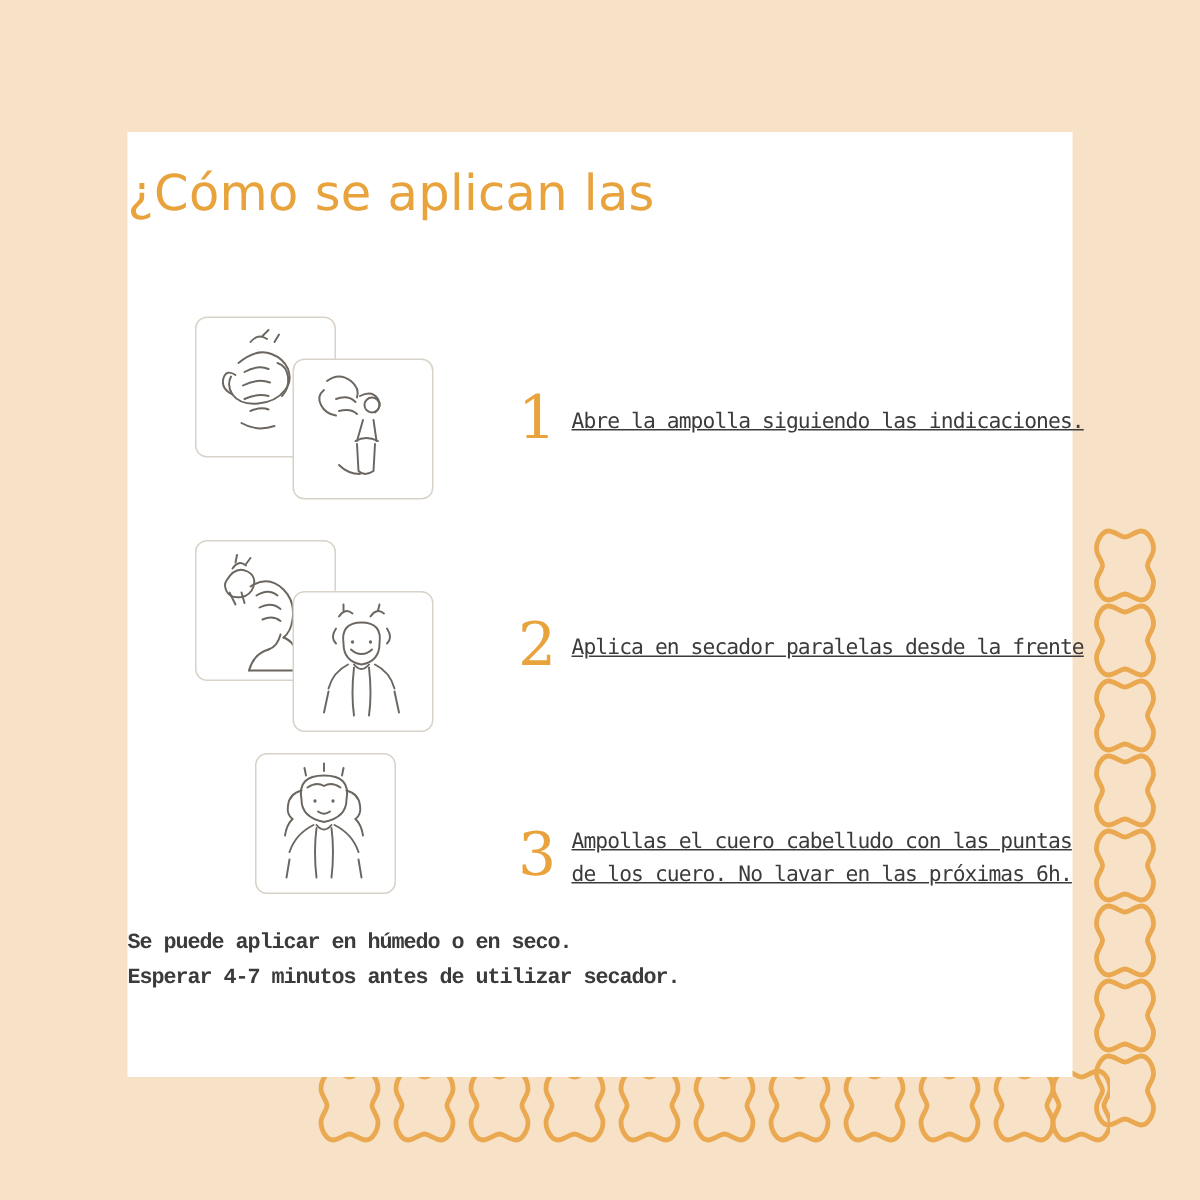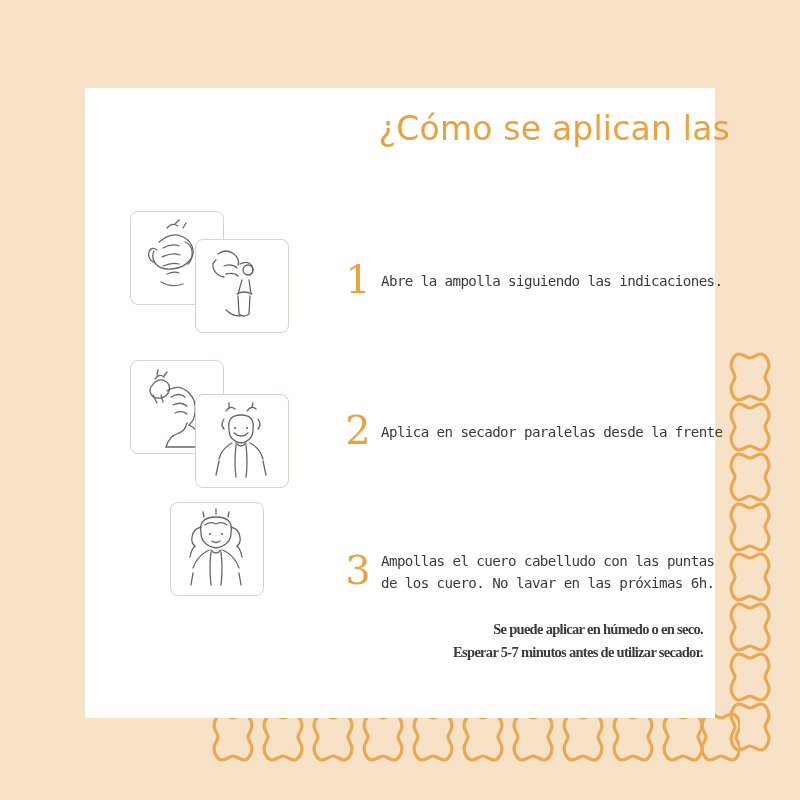--- a/index.html
+++ b/index.html
@@ -23,24 +23,24 @@
     left: 85px;
     top: 88px;
     width: 630px;
     height: 630px;
     background: #ffffff;
   }
 
   
   .title {
     position: absolute;
-    left: 15px;
+    left: 0;
     top: 18px;
     width: 630px;
-    text-align: right;
+    text-align: left;
     color: #e8a33d;
     font-family: "DejaVu Sans", sans-serif;
     font-size: 33px;
     font-weight: 400;
     line-height: 1.38;
     letter-spacing: 0.2px;
   }
   .title .line2 {
     display: block;
   }
@@ -84,32 +84,33 @@
     padding-bottom: 4px;
   }
   .step-text {
     flex: 1 1 auto;
     color: #3b3b3b;
     font-family: "DejaVu Sans Mono", monospace;
     font-size: 14.2px;
     line-height: 1.55;
     letter-spacing: -0.6px;
     padding-right: 14px;
+    text-decoration: underline;
   }
   .step-text .l { display: block; white-space: nowrap; }
 
   
   .footer {
     position: absolute;
     left: 0;
     top: 530px;
     width: 618px;
-    text-align: right;
+    text-align: left;
     color: #3b3b3b;
-    font-family: Liberation Serif, serif;
+    font-family: Liberation Mono, monospace;
     font-size: 14.5px;
     font-weight: bold;
     line-height: 1.62;
     letter-spacing: -0.7px;
   }
   .footer .l { display: block; }
 
   
   .orn-right {
     position: absolute;
@@ -338,17 +339,17 @@
         <div class="step-text">
           <span class="l">Ampollas el cuero cabelludo con las puntas</span>
           <span class="l">de los cuero. No lavar en las próximas 6h.</span>
         </div>
       </div>
 
     </div>
 
     <div class="footer">
       <span class="l">Se puede aplicar en húmedo o en seco.</span>
-      <span class="l">Esperar 5-7 minutos antes de utilizar secador.</span>
+      <span class="l">Esperar 4-7 minutos antes de utilizar secador.</span>
     </div>
 
   </div>
 </div>
 
 </body></html>

